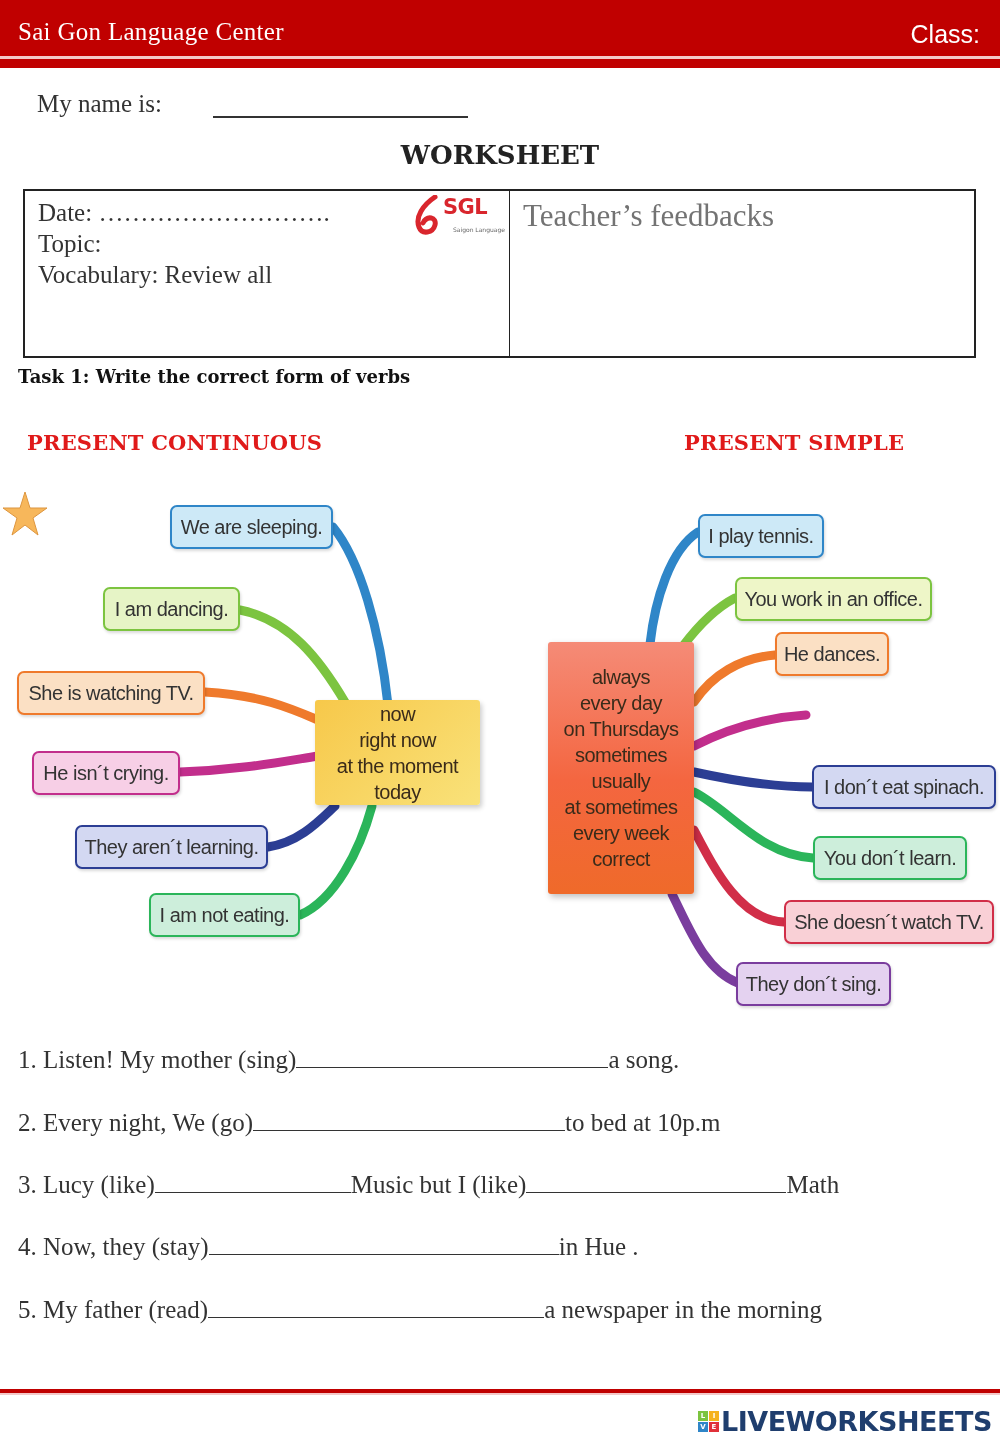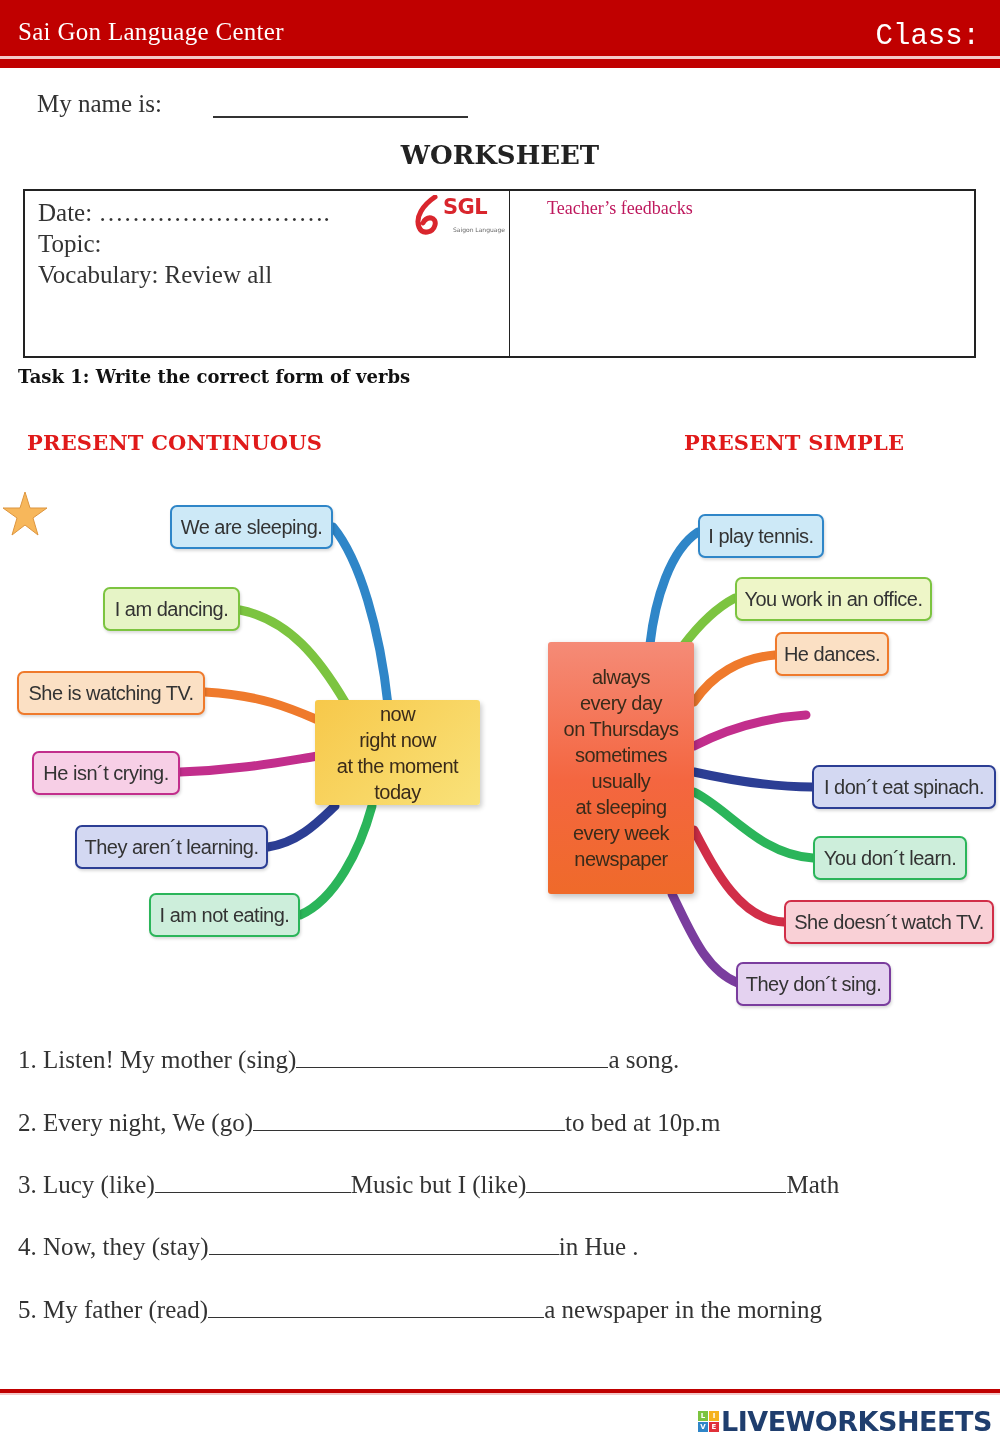--- a/index.html
+++ b/index.html
@@ -1,36 +1,36 @@
 <!DOCTYPE html>
 <html><head>
 <meta charset="utf-8">
 <style>
   * { box-sizing: border-box; margin: 0; padding: 0; }
   html, body { width: 1000px; height: 1443px; background: #ffffff; overflow: hidden; }
   body { position: relative; font-family: "DejaVu Serif", "Liberation Serif", serif; color: #222; }
 
   .header-bar { position: absolute; left: 0; top: 0; width: 1000px; height: 56px; background: #c00000; }
   .header-bar .title { position: absolute; left: 18px; top: 18px; font-family: "Liberation Serif", serif; font-size: 25px; color: #ffffff; letter-spacing: 0.3px; }
-  .header-bar .class-label { position: absolute; right: 20px; top: 20px; font-family: Liberation Mono, monospace; font-size: 29px; color: #ffffff; }
+  .header-bar .class-label { position: absolute; right: 20px; top: 20px; font-family: Liberation Sans, sans-serif; font-size: 25px; color: #ffffff; }
   .header-line-white { position: absolute; left: 0; top: 56px; width: 1000px; height: 3px; background: #f4c9c9; }
   .header-line-red { position: absolute; left: 0; top: 59px; width: 1000px; height: 9px; background: #c00000; }
 
   .name-row { position: absolute; left: 37px; top: 90px; font-family: "Liberation Serif", serif; font-size: 25px; color: #333; }
   .name-line { position: absolute; left: 213px; top: 116px; width: 255px; border-bottom: 2px solid #333; }
 
   .ws-title { position: absolute; left: 0; top: 140px; width: 1000px; text-align: center; font-family: "DejaVu Serif", serif; font-weight: bold; font-size: 26px; color: #222; }
 
   .info-box { position: absolute; left: 23px; top: 189px; width: 953px; height: 169px; border: 2px solid #222; }
   .info-left { position: absolute; left: 0; top: 0; width: 485px; height: 100%; border-right: 1.5px solid #222; }
   .info-left .line { position: absolute; left: 13px; font-family: "Liberation Serif", serif; font-size: 25px; color: #333; white-space: nowrap; }
   .sgl-logo { position: absolute; left: 388px; top: 4px; width: 96px; height: 44px; }
   .sgl-logo .sgl-text { position: absolute; left: 30px; top: 0px; font-family: "DejaVu Sans", sans-serif; font-weight: bold; font-size: 21px; color: #d9262d; letter-spacing: -0.5px; }
   .sgl-logo .sgl-sub { position: absolute; left: 40px; top: 31px; font-family: "DejaVu Sans", sans-serif; font-size: 6px; color: #666; white-space: nowrap; }
-  .info-right .feedback { position: absolute; left: 498px; top: 7px; font-family: "Liberation Serif", serif; font-size: 18px; color: #be185d; margin-left: 24px; }
+  .info-right .feedback { position: absolute; left: 498px; top: 7px; font-family: "Liberation Serif", serif; font-size: 31px; color: #737373; }
 
   .task-title { position: absolute; left: 18px; top: 366px; font-family: "DejaVu Serif", serif; font-weight: bold; font-size: 18px; color: #111; }
 
   .section-label { position: absolute; top: 430px; font-family: "DejaVu Serif", serif; font-weight: bold; font-size: 21px; color: #e01a1a; letter-spacing: 0.2px; text-align: center; }
 
   .mindmap { position: absolute; left: 0; top: 490px; width: 967px; height: 530px; }
   .mindmap svg { position: absolute; left: 0; top: 0; }
   .node { position: absolute; border-radius: 7px; border: 2px solid; font-family: "Liberation Sans", "DejaVu Sans", sans-serif; font-size: 20px; color: #333; white-space: nowrap; display: flex; align-items: center; justify-content: center; letter-spacing: -0.5px; box-shadow: 1px 2px 3px rgba(0,0,0,0.15); }
   .center-yellow { position: absolute; left: 315px; top: 210px; width: 165px; height: 105px; background: linear-gradient(135deg, #f7c84a, #f9e27a); border-radius: 3px; box-shadow: 2px 3px 5px rgba(0,0,0,0.2); display: flex; flex-direction: column; align-items: center; justify-content: center; }
   .center-orange { position: absolute; left: 548px; top: 152px; width: 146px; height: 252px; background: linear-gradient(180deg, #f58b77 0%, #f46640 55%, #ef6a2a 100%); border-radius: 3px; box-shadow: 2px 3px 6px rgba(0,0,0,0.25); display: flex; flex-direction: column; align-items: center; justify-content: center; }
@@ -130,23 +130,23 @@
   <div class="node" style="left:813px;top:346px;width:154px;height:44px;border-color:#2bb55a;background:#cdeedb">You don´t learn.</div>
   <div class="node" style="left:784px;top:410px;width:210px;height:44px;border-color:#d12e48;background:#f9d0d6">She doesn´t watch TV.</div>
   <div class="node" style="left:736px;top:472px;width:155px;height:44px;border-color:#7a3d9e;background:#e4d2f0">They don´t sing.</div>
 
   <div class="center-orange">
     <span class="center-line">always</span>
     <span class="center-line">every day</span>
     <span class="center-line">on Thursdays</span>
     <span class="center-line">sometimes</span>
     <span class="center-line">usually</span>
-    <span class="center-line">at sleeping</span>
+    <span class="center-line">at sometimes</span>
     <span class="center-line">every week</span>
-    <span class="center-line">newspaper</span>
+    <span class="center-line">correct</span>
   </div>
 </div>
 
 <div class="exercises">
   <div class="ex-row" style="top:0">
     <span>1.</span>&nbsp;<span>Listen! My mother (sing)</span>
     <span class="blank" style="width:312px"></span>
     <span>a song.</span>
   </div>
   <div class="ex-row" style="top:63px">

